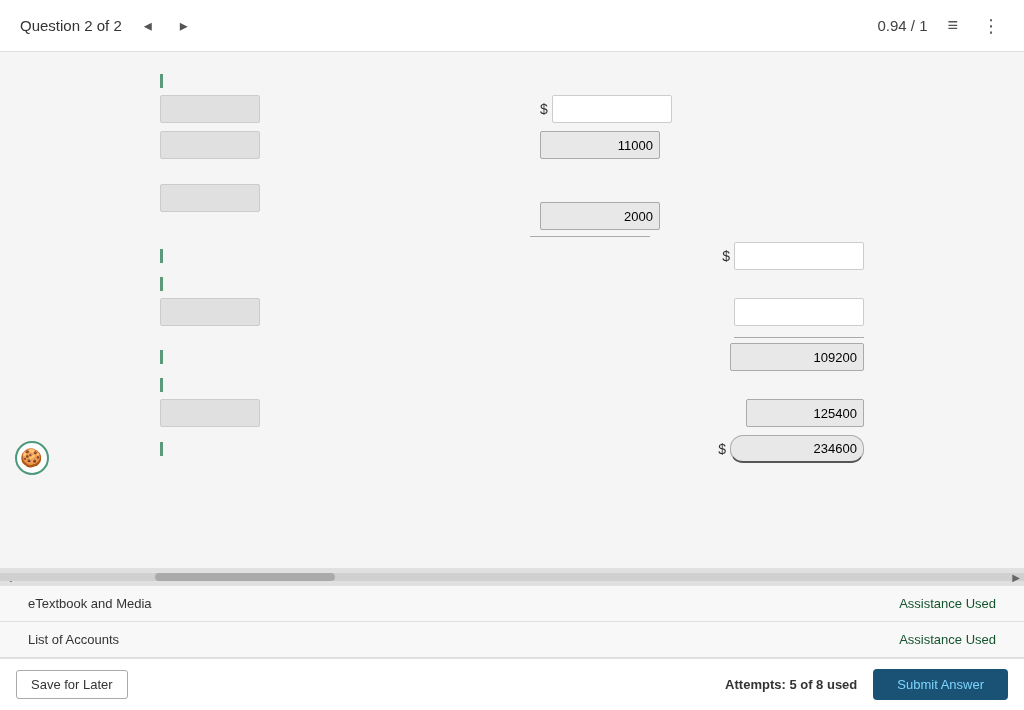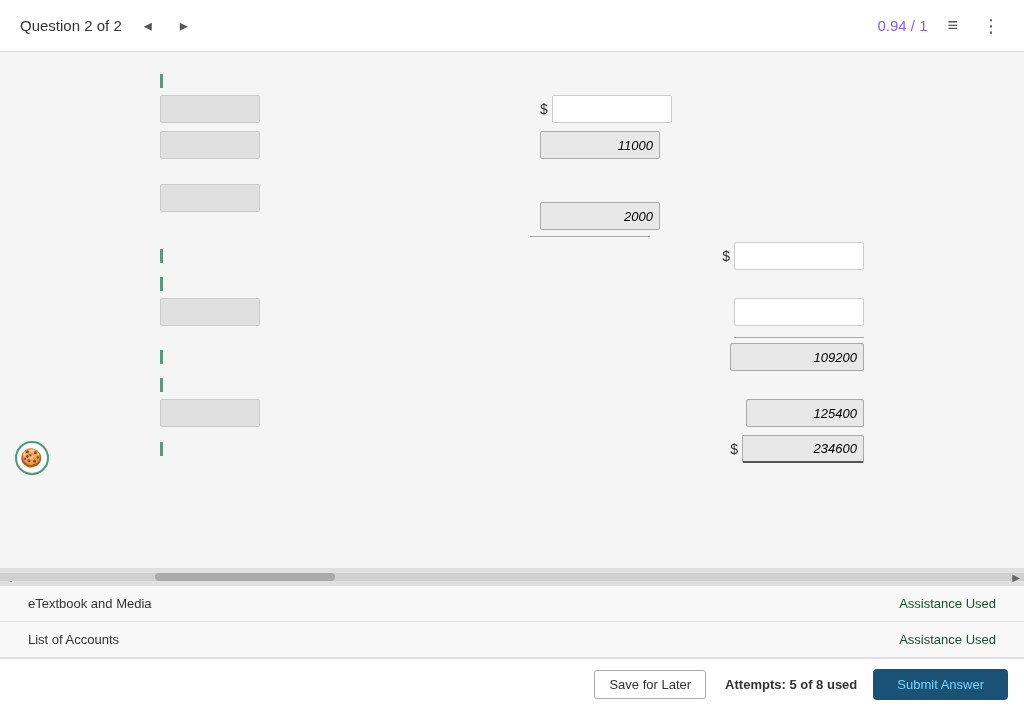--- a/index.html
+++ b/index.html
@@ -41,21 +41,21 @@
       color: #555;
       padding: 4px 6px;
     }
     .top-bar-right {
       display: flex;
       align-items: center;
       gap: 16px;
     }
     .score-label {
       font-size: 15px;
-      color: #8b5cf6;
+      color: #404040;
     }
     .icon-btn {
       background: none;
       border: none;
       cursor: pointer;
       font-size: 18px;
       color: #555;
       padding: 4px;
     }
 
@@ -114,21 +114,20 @@
     }
 
     .input-field {
       border: 1px solid #ccc;
       height: 28px;
       background: #fff;
       border-radius: 2px;
       padding: 0 6px;
       font-size: 13px;
       text-align: right;
-      font-style: italic;
     }
 
     .input-filled {
       background: #e8e8e8;
       border: 1px solid #aaa;
     }
 
     .dollar-sign {
       font-size: 14px;
       color: #333;
@@ -188,21 +187,21 @@
       color: #333;
       background: #f8f8f8;
     }
     .assistance-text {
       color: #14532d;
       font-size: 13px;
     }
 
     .action-bar {
       display: flex;
-      justify-content: flex-end;
+      justify-content: space-between;
       align-items: center;
       padding: 10px 16px;
       background: #fff;
       border-top: 1px solid #e0e0e0;
     }
     .save-btn {
       background: #fff;
       border: 1px solid #aaa;
       padding: 6px 14px;
       font-size: 13px;
@@ -342,21 +341,21 @@
           <input class="input-field input-filled" style="width: 118px;" value="125400">
         </div>
       </div>
 
       <div class="row">
         <div class="left-col" style="width:30px;">
           <div class="vertical-line"></div>
         </div>
         <div style="flex:1; display:flex; align-items:center; justify-content:flex-end;">
           <span class="dollar-sign">$</span>
-          <input class="input-field input-filled" style="width: 122px; border-bottom: 2px solid rgb(85, 85, 85);" value="234600">
+          <input class="input-field input-filled" style="width: 134px; border-bottom: 2px solid rgb(85, 85, 85); border-radius: 13px;" value="234600">
         </div>
       </div>
 
     </div>
   </div>
 
   <div class="scroll-bar-area">
     <span class="scroll-arrow scroll-arrow-left">◀</span>
     <div class="scroll-track">
       <div class="scroll-thumb"></div>

